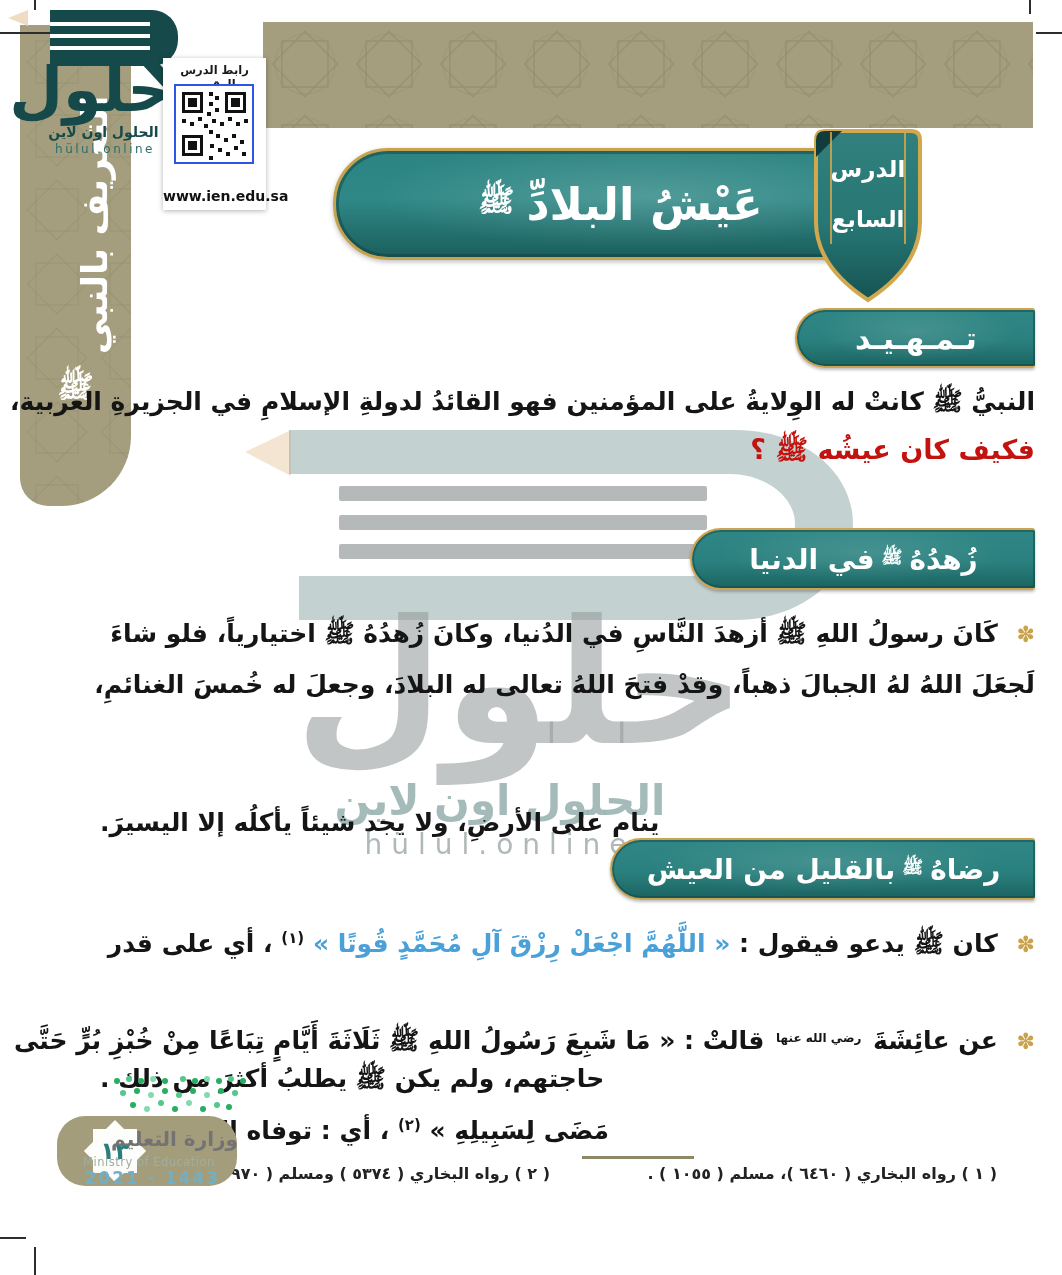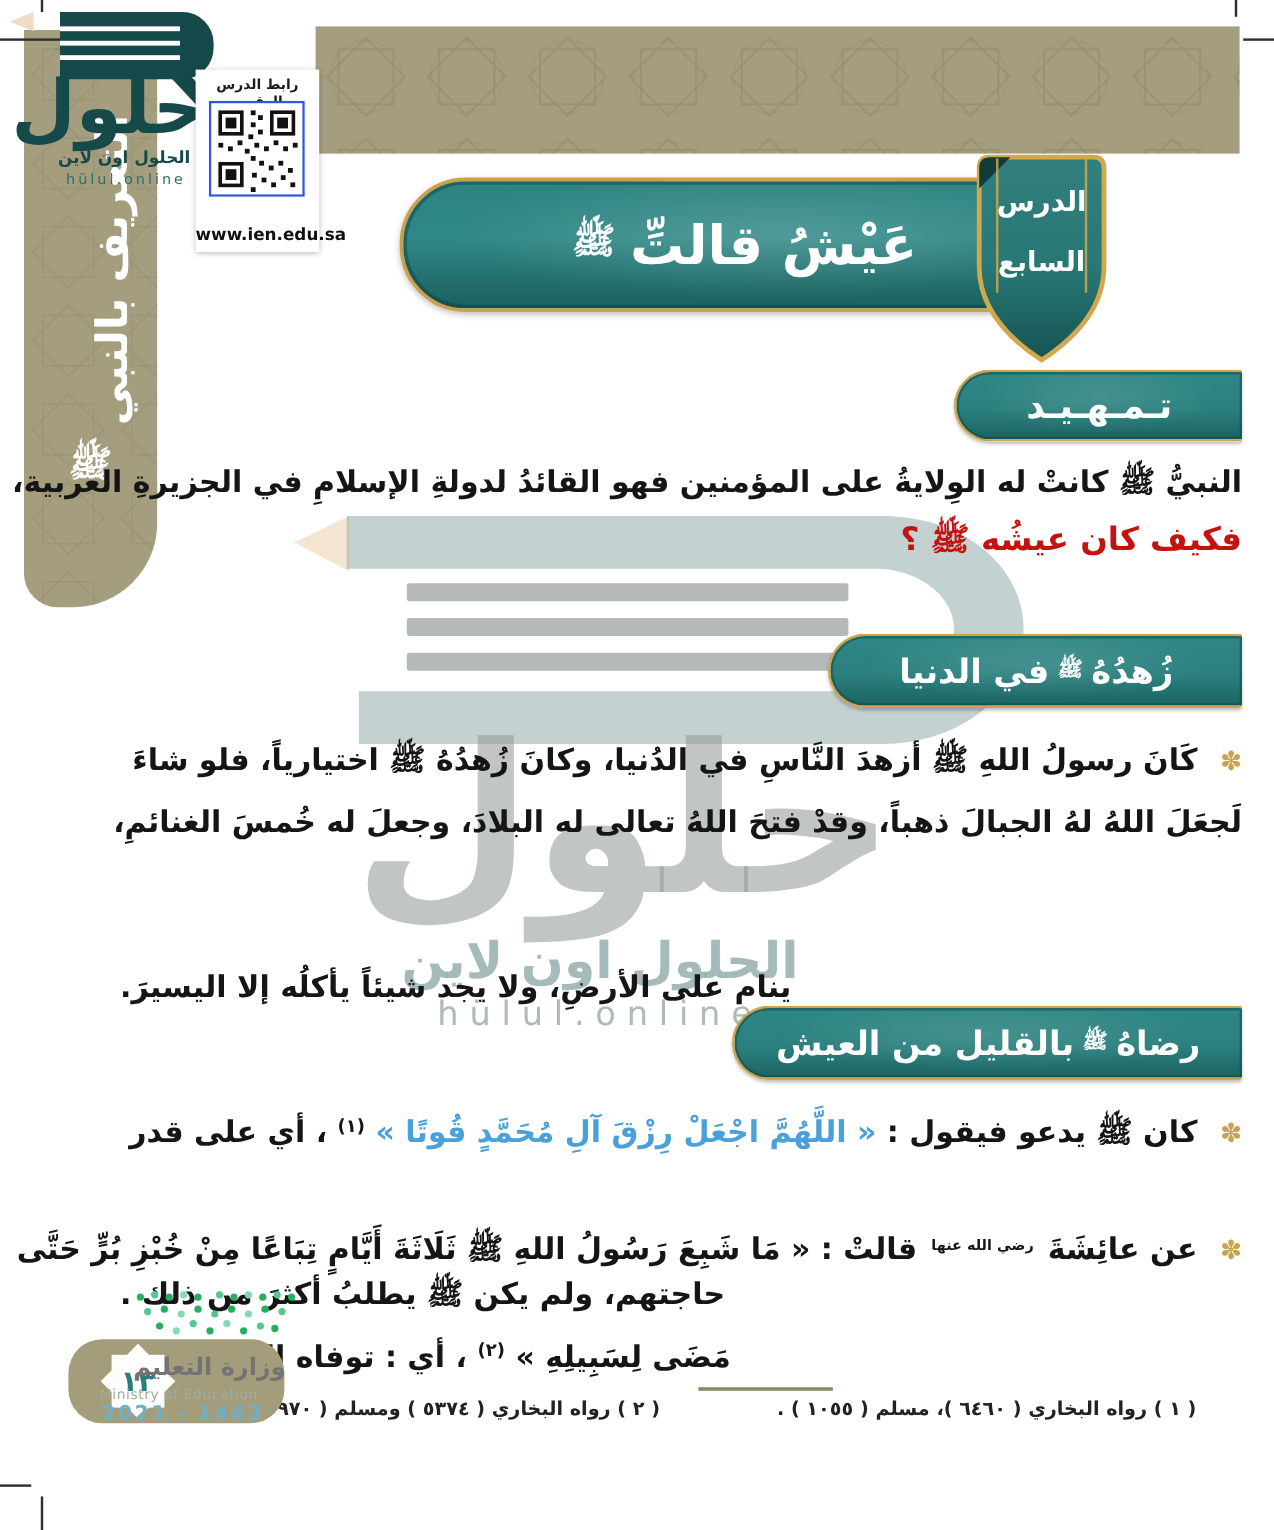--- a/index.html
+++ b/index.html
@@ -176,21 +176,21 @@
     <rect x="96" y="91" width="368" height="15" rx="2" fill="rgba(120,128,128,0.55)"></rect>
     <rect x="96" y="120" width="368" height="15" rx="2" fill="rgba(120,128,128,0.55)"></rect>
   </svg>
 
   <div id="wm-word" class="abs">حلول</div>
   <div id="wm-ar" class="abs">الحلول اون لاين</div>
   <div id="wm-en" class="abs">hülul.online</div>
 
   <div id="title-banner" class="abs">
     <div id="title-text" class="ar">
-      <span>عَيْشُ قالتِّ</span>
+      <span>عَيْشُ البلادِّ</span>
       <span class="saw-lg">ﷺ</span>
     </div>
   </div>
 
   <div id="lesson-badge" class="abs">
     <svg width="124" height="186" viewBox="0 0 124 186">
       <defs>
         <linearGradient id="lg1" x1="0" y1="0" x2="0" y2="1">
           <stop offset="0" stop-color="#31807e"></stop>
           <stop offset="0.55" stop-color="#277775"></stop>

